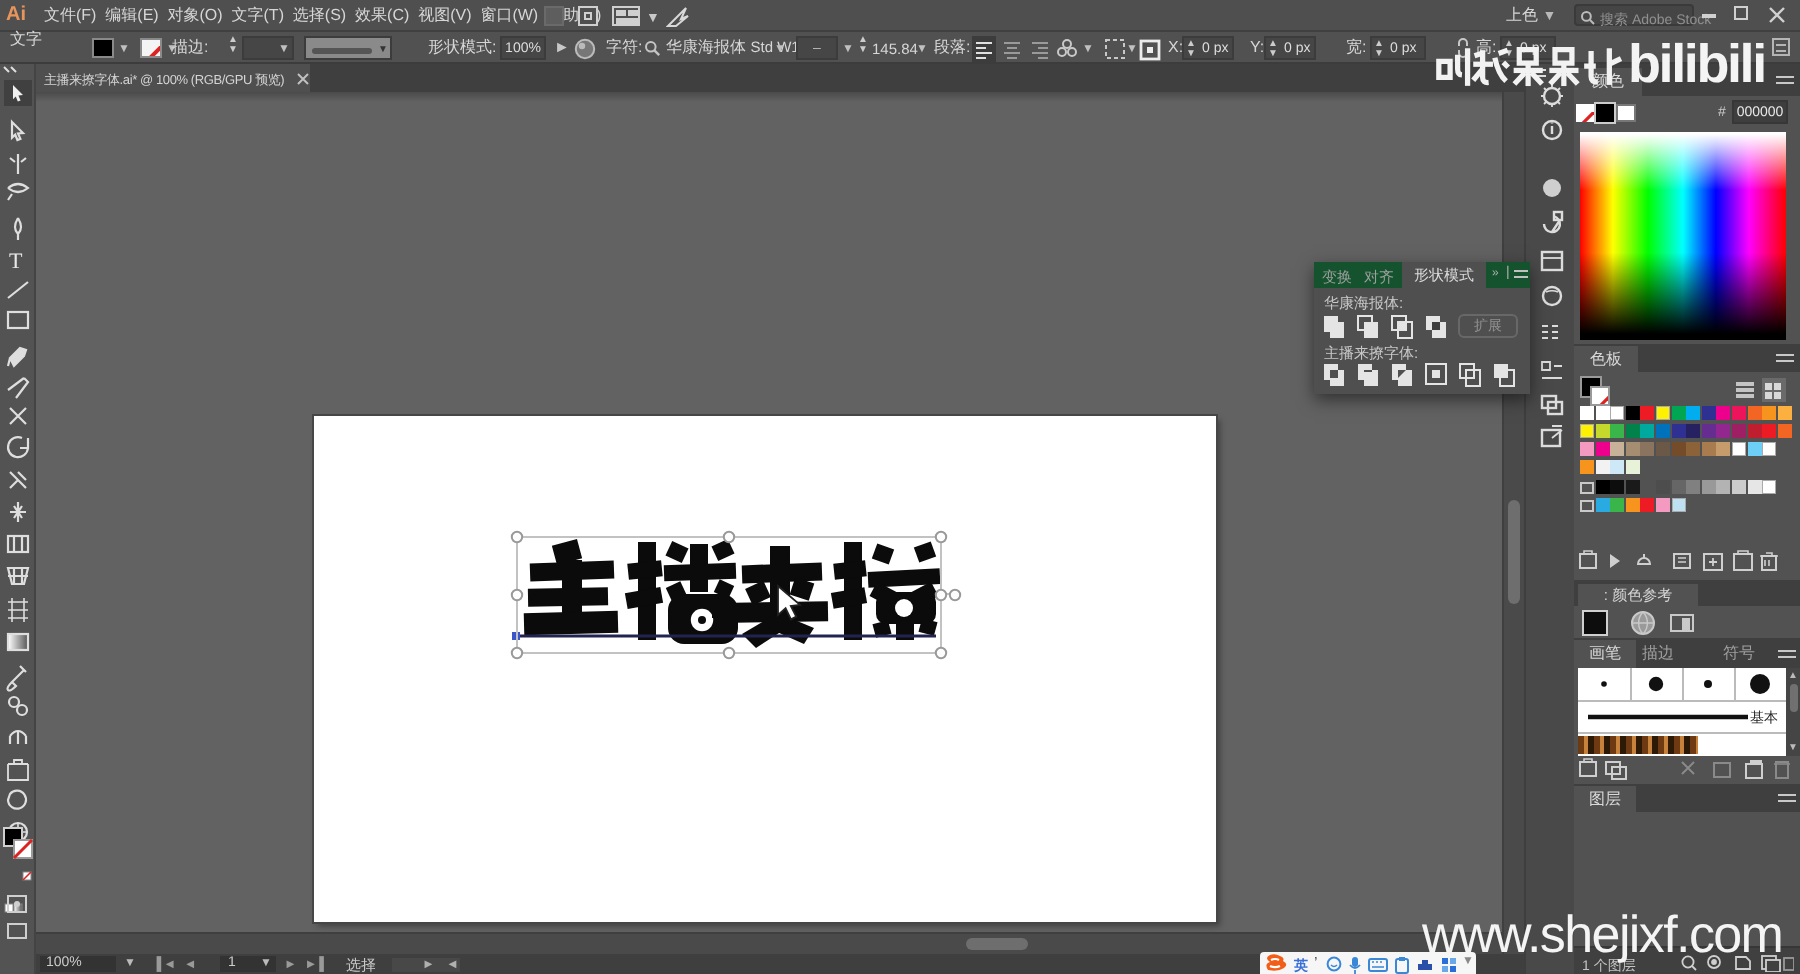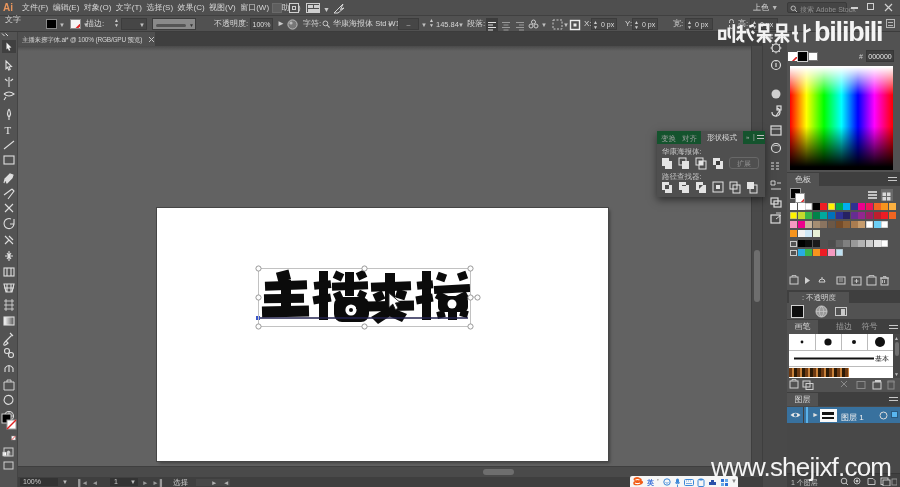--- a/index.html
+++ b/index.html
@@ -55,21 +55,21 @@
  <div class="abs" style="left:113px;top:2px;width:7px;height:11px">
       <div style="font-size:5px;color:#ccc;line-height:5px;text-align:center">▲<br>▼</div>
     </div>
  <div class="abs" style="left:121px;top:2px;width:26px;height:12px;background:#464646;border:1px solid #3c3c3c"></div>
  <div class="abs" style="left:139px;top:6px;font-size:6px;color:#c0c0c0">▼</div>
 
  <div class="abs" style="left:152px;top:2px;width:44px;height:12px;background:#8a8a8a;border:1px solid #3c3c3c">
       <span style="position:absolute;right:1px;top:3px;font-size:5px;color:#333">▼</span>
       <span style="position:absolute;left:3px;top:5px;width:30px;height:2.5px;background:#555;border-radius:2px"></span>
     </div>
- <div class="abs t" style="left:214px;top:4px;font-size:8px">不透明度:</div>
+ <div class="abs t" style="left:214px;top:4px;font-size:8px">形状模式:</div>
  <div class="abs" style="left:250px;top:2px;width:23px;height:12px;background:#464646;border:1px solid #3c3c3c;color:#ddd;font-size:7px;line-height:11px;text-align:center">100%</div>
  <div class="abs t" style="left:277px;top:4px;font-size:8px;color:#c8c8c8">►</div>
  <svg class="abs" style="left:287px;top:3px" width="11" height="11">
       <circle cx="5.5" cy="5.5" r="4.6" fill="#777"></circle>
       <circle cx="5.5" cy="5.5" r="4.6" fill="none" stroke="#bbb" stroke-width="1"></circle>
       <circle cx="4" cy="4" r="1.6" fill="#bbb"></circle>
     </svg>
  <div class="abs t" style="left:303px;top:4px;font-size:8px">字符:</div>
  <svg class="abs" style="left:322px;top:4px" width="9" height="9" viewBox="0 0 9 9">
       <circle cx="3.4" cy="3.4" r="2.4" fill="none" stroke="#c4c4c4" stroke-width="1"></circle>
@@ -318,20 +318,27 @@
   <rect x="8" y="166" width="7" height="6"></rect>
         <rect x="11" y="169" width="7" height="6"></rect>
   <rect x="8" y="183" width="9" height="8"></rect>
         <path d="M13 181 h5 M13 187 l5 -4" stroke-width=".9"></path>
  </g>
 </svg>
 </div>
 
 <div class="abs" id="panels" style="left:787px;top:32px;width:113px;height:455px;background:#525252">
 
+ <div class="abs" style="left:0;top:0;width:113px;height:16px;background:#3f3f3f">
+  <div class="abs" style="left:0;top:2px;width:34px;height:14px;background:#525252;color:#d8d8d8;font-size:8px;line-height:14px;text-align:center">颜色</div>
+  <div class="abs" style="left:101px;top:5px;width:9px;height:7px">
+        <div style="height:1px;background:#c8c8c8;margin:1px 0"></div>
+        <div style="height:1px;background:#c8c8c8;margin:2px 0"></div>
+      </div>
+ </div>
  <div class="abs" style="left:1px;top:20px;width:9px;height:9px;background:#fff;overflow:hidden"><svg width="9" height="9">
         <path d="M-1 10 L10 -1" stroke="#d22" stroke-width="1.6"></path>
       </svg></div>
  <div class="abs" style="left:10px;top:19px;width:11px;height:11px;background:#000;border:1px solid #ccc"></div>
  <div class="abs" style="left:21px;top:20px;width:10px;height:9px;background:#fff;border:1px solid #777"></div>
  <div class="abs" style="left:72px;top:21px;font-size:7px;color:#ccc">#</div>
  <div class="abs" style="left:79px;top:18px;width:28px;height:12px;background:#3e3e3e;border:1px solid #373737;color:#e8e8e8;font-size:7px;line-height:11px;text-align:center">000000</div>
  <div class="abs" id="spectrum" style="left:3px;top:34px;width:103px;height:104px;background:
    linear-gradient(to bottom, rgba(255,255,255,1) 1%, rgba(255,255,255,0) 28%),
    linear-gradient(to bottom, rgba(0,0,0,0) 58%, rgba(0,0,0,1) 97%),
@@ -439,35 +446,35 @@
    <rect x="63" y="3" width="9" height="8"></rect>
         <path d="M67.5 5 v4 M65.5 7 h4" stroke-width=".9"></path>
    <rect x="78" y="3" width="9" height="8"></rect>
         <path d="M80 3 v-1.5 h5 v1.5" stroke-width=".8"></path>
    <rect x="92" y="4" width="7" height="7"></rect>
         <path d="M91 4 h9 M93.5 6 v3 M95.5 6 v3 M94 2.5 h3 v1.5" stroke-width=".8"></path>
   </g>
  </svg>
 
  <div class="abs" style="left:0;top:258px;width:113px;height:13px;background:#3f3f3f">
-  <div class="abs" style="left:2px;top:2px;width:60px;height:11px;background:#525252;color:#d4d4d4;font-size:7.5px;line-height:11px;text-align:center">: 不透明度</div>
+  <div class="abs" style="left:2px;top:2px;width:60px;height:11px;background:#525252;color:#d4d4d4;font-size:7.5px;line-height:11px;text-align:center">: 颜色参考</div>
  </div>
  <div class="abs" style="left:4px;top:273px;width:13px;height:13px;background:#0d0d0d;border:1.5px solid #d0d0d0"></div>
  <svg class="abs" style="left:28px;top:273px" width="13" height="13">
       <circle cx="6.5" cy="6.5" r="5.5" fill="#9a9a9a"></circle>
       <circle cx="6.5" cy="6.5" r="5.5" fill="none" stroke="#c9c9c9"></circle>
       <path d="M1 6.5 h11 M6.5 1 a8 8 0 0 1 0 11 M6.5 1 a8 8 0 0 0 0 11" stroke="#c9c9c9" fill="none" stroke-width=".7"></path>
     </svg>
  <div class="abs" style="left:48px;top:275px;width:12px;height:9px;border:1px solid #c9c9c9">
       <div style="position:absolute;right:1px;top:1px;width:4px;height:6px;background:#c9c9c9"></div>
     </div>
 
  <div class="abs" style="left:0;top:287px;width:113px;height:15px;background:#3f3f3f">
   <div class="abs" style="left:0;top:1px;width:31px;height:14px;background:#525252;color:#d8d8d8;font-size:8px;line-height:14px;text-align:center">画笔</div>
-  <div class="abs" style="left:34px;top:1px;width:31px;height:14px;color:#9f9f9f;font-size:8px;line-height:14px;text-align:right">描边</div>
+  <div class="abs" style="left:34px;top:1px;width:31px;height:14px;color:#9f9f9f;font-size:8px;line-height:14px;text-align:left">描边</div>
   <div class="abs" style="left:67px;top:1px;width:31px;height:14px;color:#9f9f9f;font-size:8px;line-height:14px;text-align:center">符号</div>
   <div class="abs" style="left:102px;top:5px;width:9px;height:7px">
         <div style="height:1px;background:#c8c8c8;margin:1px 0"></div>
         <div style="height:1px;background:#c8c8c8;margin:2px 0"></div>
       </div>
  </div>
  <div class="abs" id="brushlist" style="left:2px;top:302px;width:104px;height:44px;background:#fff">
    <div class="abs" style="left:26px;top:0;width:1px;height:16px;background:#bbb"></div>
    <div class="abs" style="left:52px;top:0;width:1px;height:16px;background:#bbb"></div>
    <div class="abs" style="left:78px;top:0;width:1px;height:16px;background:#bbb"></div>
@@ -505,40 +512,20 @@
   </g>
  </svg>
 
  <div class="abs" style="left:0;top:360px;width:113px;height:14px;background:#3f3f3f">
   <div class="abs" style="left:0;top:1px;width:31px;height:13px;background:#525252;color:#d8d8d8;font-size:8px;line-height:13px;text-align:center">图层</div>
   <div class="abs" style="left:102px;top:4px;width:9px;height:7px">
         <div style="height:1px;background:#c8c8c8;margin:1px 0"></div>
         <div style="height:1px;background:#c8c8c8;margin:2px 0"></div>
       </div>
  </div>
- <div class="abs" style="left:0;top:374px;width:113px;height:67px;background:#484848">
-  <div class="abs" style="left:0;top:1px;width:113px;height:16px;background:#38719e">
-   <svg class="abs" style="left:3px;top:4px" width="11" height="8">
-          <path d="M0.5 4 q5 -4.5 10 0 q-5 4.5 -10 0" fill="#e8e8e8"></path>
-          <circle cx="5.5" cy="4" r="1.7" fill="#38719e"></circle>
-        </svg>
-   <div class="abs" style="left:16px;top:0;width:1px;height:16px;background:#3f3f3f"></div>
-   <div class="abs" style="left:19px;top:0;width:2px;height:16px;background:#5ab1e8"></div>
-   <div class="abs" style="left:25px;top:4px;font-size:7px;color:#e0e0e0">►</div>
-   <div class="abs" style="left:33px;top:1.5px;width:17px;height:13px;background:#f8f8f8">
-          <div style="position:absolute;left:2px;top:3px;width:12px;height:3px;background:#111"></div>
-          <div style="position:absolute;left:2px;top:8px;width:12px;height:2px;background:#111"></div>
-        </div>
-   <div class="abs" style="left:54px;top:4.5px;font-size:8px;color:#f0f0f0">图层 1</div>
-   <svg class="abs" style="left:92px;top:4px" width="9" height="9">
-          <circle cx="4.5" cy="4.5" r="3.5" fill="none" stroke="#dcdcdc"></circle>
-        </svg>
-   <div class="abs" style="left:104px;top:4px;width:7px;height:7px;background:#59b6f0;border:1px solid #2b5a80"></div>
-  </div>
- </div>
  <div class="abs" style="left:0;top:441px;width:113px;height:14px;background:#404040;border-top:1px solid #373737">
   <div class="abs" style="left:4px;top:3.5px;font-size:7px;color:#c4c4c4;white-space:nowrap">1 个图层</div>
   <svg class="abs" style="left:52px;top:2px" width="58" height="10" viewBox="0 0 58 10">
    <g fill="none" stroke="#cfcfcf" stroke-width=".9">
     <circle cx="5" cy="5" r="2.8"></circle>
           <path d="M7 7 l2 2"></path>
     <circle cx="18" cy="5" r="3"></circle>
           <circle cx="18" cy="5" r="1" fill="#cfcfcf"></circle>
     <path d="M29 2.5 h5 l2 2 v4 h-7 z"></path>
     <rect x="42" y="2" width="7" height="6.5"></rect>
@@ -575,21 +562,21 @@
           <rect x="4" y="4" width="4" height="4" fill="#e4e4e4"></rect>
         </g>
    <g transform="translate(51,0)">
           <rect x="1" y="1" width="7" height="7" fill="#e4e4e4"></rect>
           <rect x="4" y="4" width="7" height="8" fill="#e4e4e4"></rect>
           <rect x="4" y="4" width="4" height="4" fill="#3d3d3d"></rect>
         </g>
   </g>
  </svg>
  <div class="abs" style="left:72px;top:26px;width:30px;height:12px;border:1px solid #686868;border-radius:3px;color:#909090;font-size:7px;line-height:11px;text-align:center">扩展</div>
- <div class="abs" style="left:5px;top:41px;font-size:7.5px;color:#c8c8c8">路径查找器:</div>
+ <div class="abs" style="left:5px;top:41px;font-size:7.5px;color:#c8c8c8">主播来撩字体:</div>
  <svg class="abs" style="left:4px;top:50px" width="102" height="13" viewBox="0 0 102 13">
   <g fill="#e4e4e4">
    <path d="M1 1 h7 v3 h3 v8 h-7 v-3 h-3 z M4 4 h4 v4 h-4 z" fill-rule="evenodd"></path>
    <g transform="translate(17,0)">
           <path d="M1 1 h7 v3 h3 v8 h-7 v-3 h-3 z M4 4 h4 v1 h-4 z" fill-rule="evenodd"></path>
         </g>
    <g transform="translate(34,0)">
           <path d="M1 1 h7 v3 h3 v8 h-7 v-3 h-3 z M8 4 h-4 v4" fill-rule="evenodd"></path>
         </g>
    <g transform="translate(51,0)">

